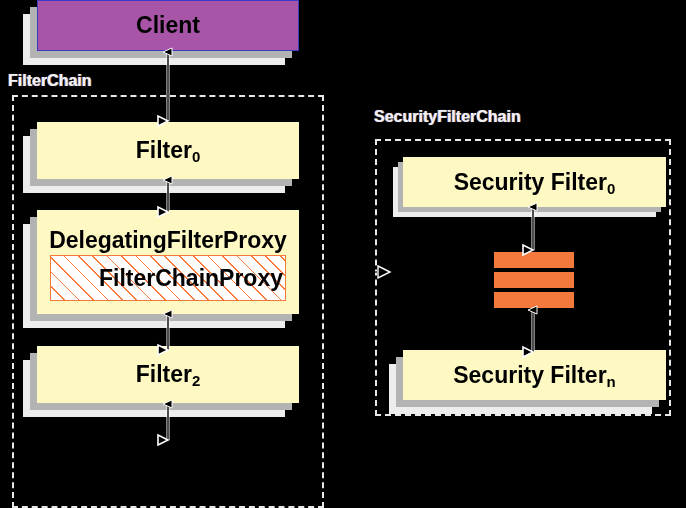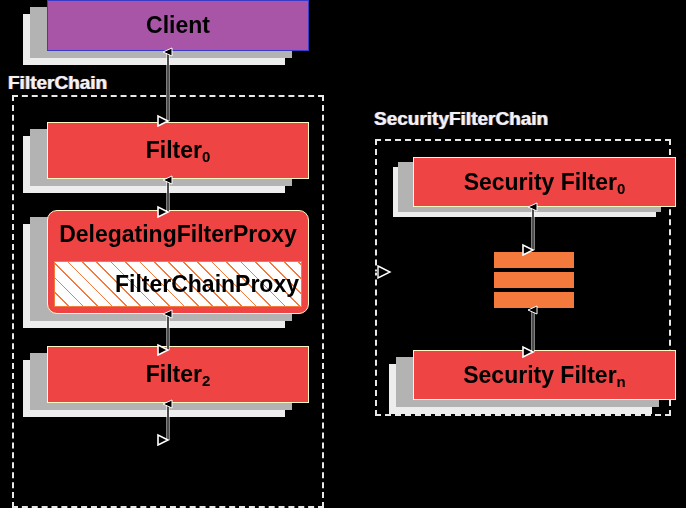--- a/index.html
+++ b/index.html
@@ -26,21 +26,21 @@
   .group-box {
     position: absolute;
     border: 2px dashed #e8e8e8;
     background: transparent;
     box-sizing: border-box;
   }
   .group-label {
     position: absolute;
     color: #f2f2f2;
     font-weight: bold;
-    font-size: 19px;
+    font-size: 16px;
     letter-spacing: 0px;
     white-space: nowrap;
     text-shadow:
        -0.8px 0 rgba(90,140,255,0.85),
         0.8px 0 rgba(255,150,60,0.85),
         0 0 1px rgba(255,255,255,0.4);
   }
 
   
   .node {
@@ -59,49 +59,48 @@
     z-index: 1;
   }
   .node .shadow1 {
     left: -7px;
     top: 7px;
     background: #b3b3b3;
     z-index: 2;
   }
   .node .face {
     position: absolute;
-    left: 10px;
+    left: 0;
     top: 0;
     width: 100%;
     height: 100%;
     z-index: 3;
     box-sizing: border-box;
     display: flex;
     align-items: center;
     justify-content: center;
     color: #000000;
     font-weight: bold;
     font-size: 23px;
     text-align: center;
   }
 
   .face.orange {
-    background: #ef4444;
-    border: 1px solid #fef9c3;
+    background: #fef9c3;
+    border: 7px solid #fef9c3;
   }
   .face.purple {
     background: #a855a8;
     border: 1px solid #3b3bc8;
   }
 
   
   .face.compound {
     display: block;
     padding: 0;
-    border-radius: 10px;
   }
   .compound-title {
     height: 46px;
     line-height: 46px;
     text-align: center;
     font-weight: bold;
     font-size: 23px;
     color: #000;
   }
   .compound-inner {

